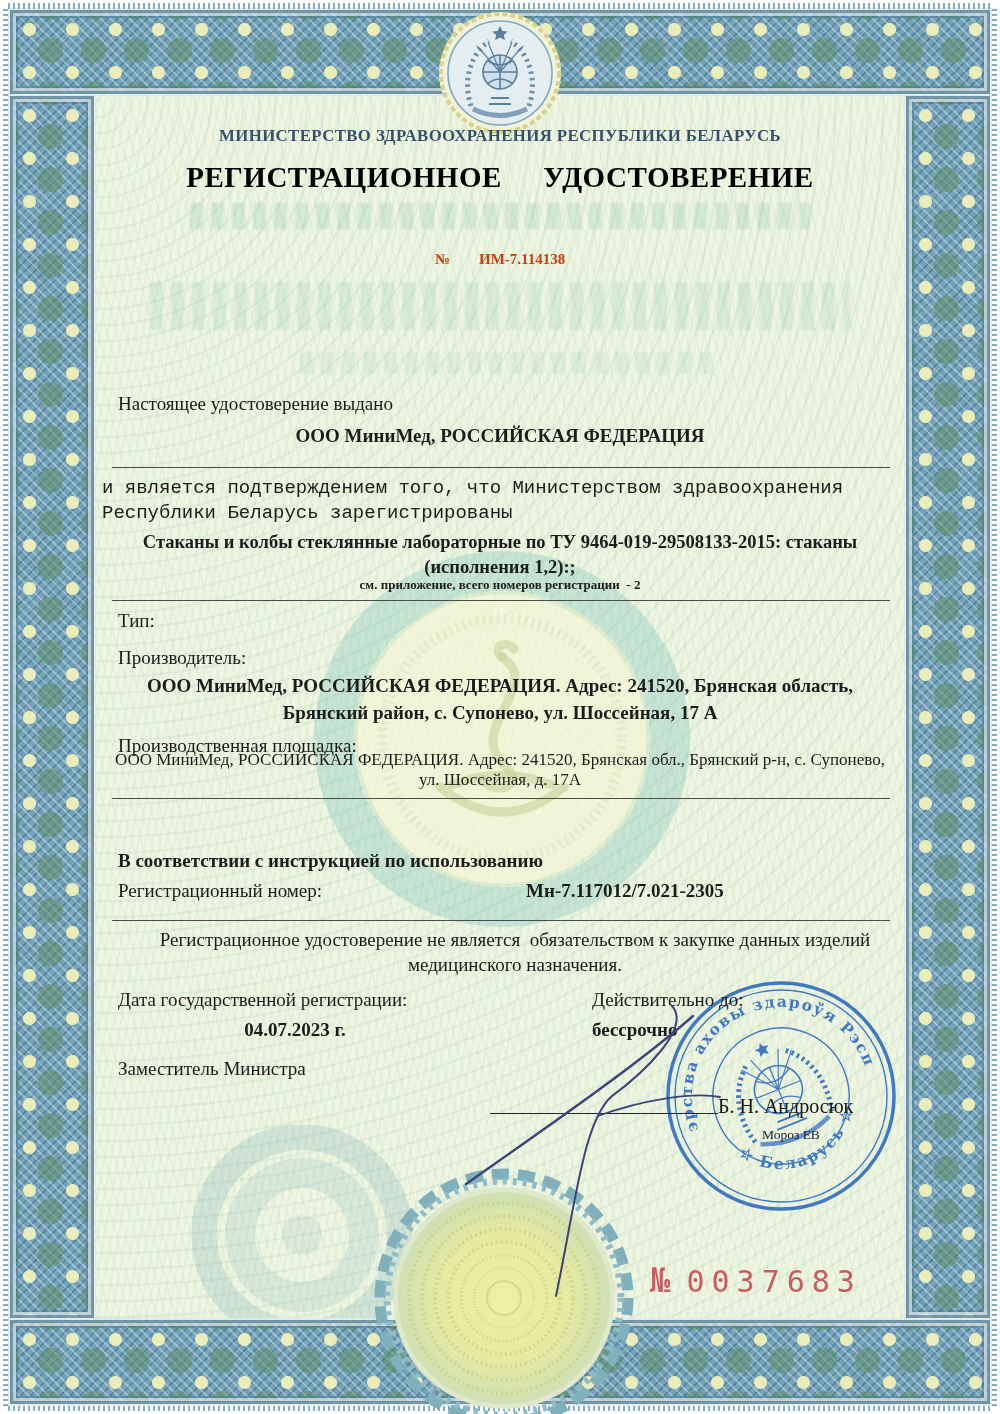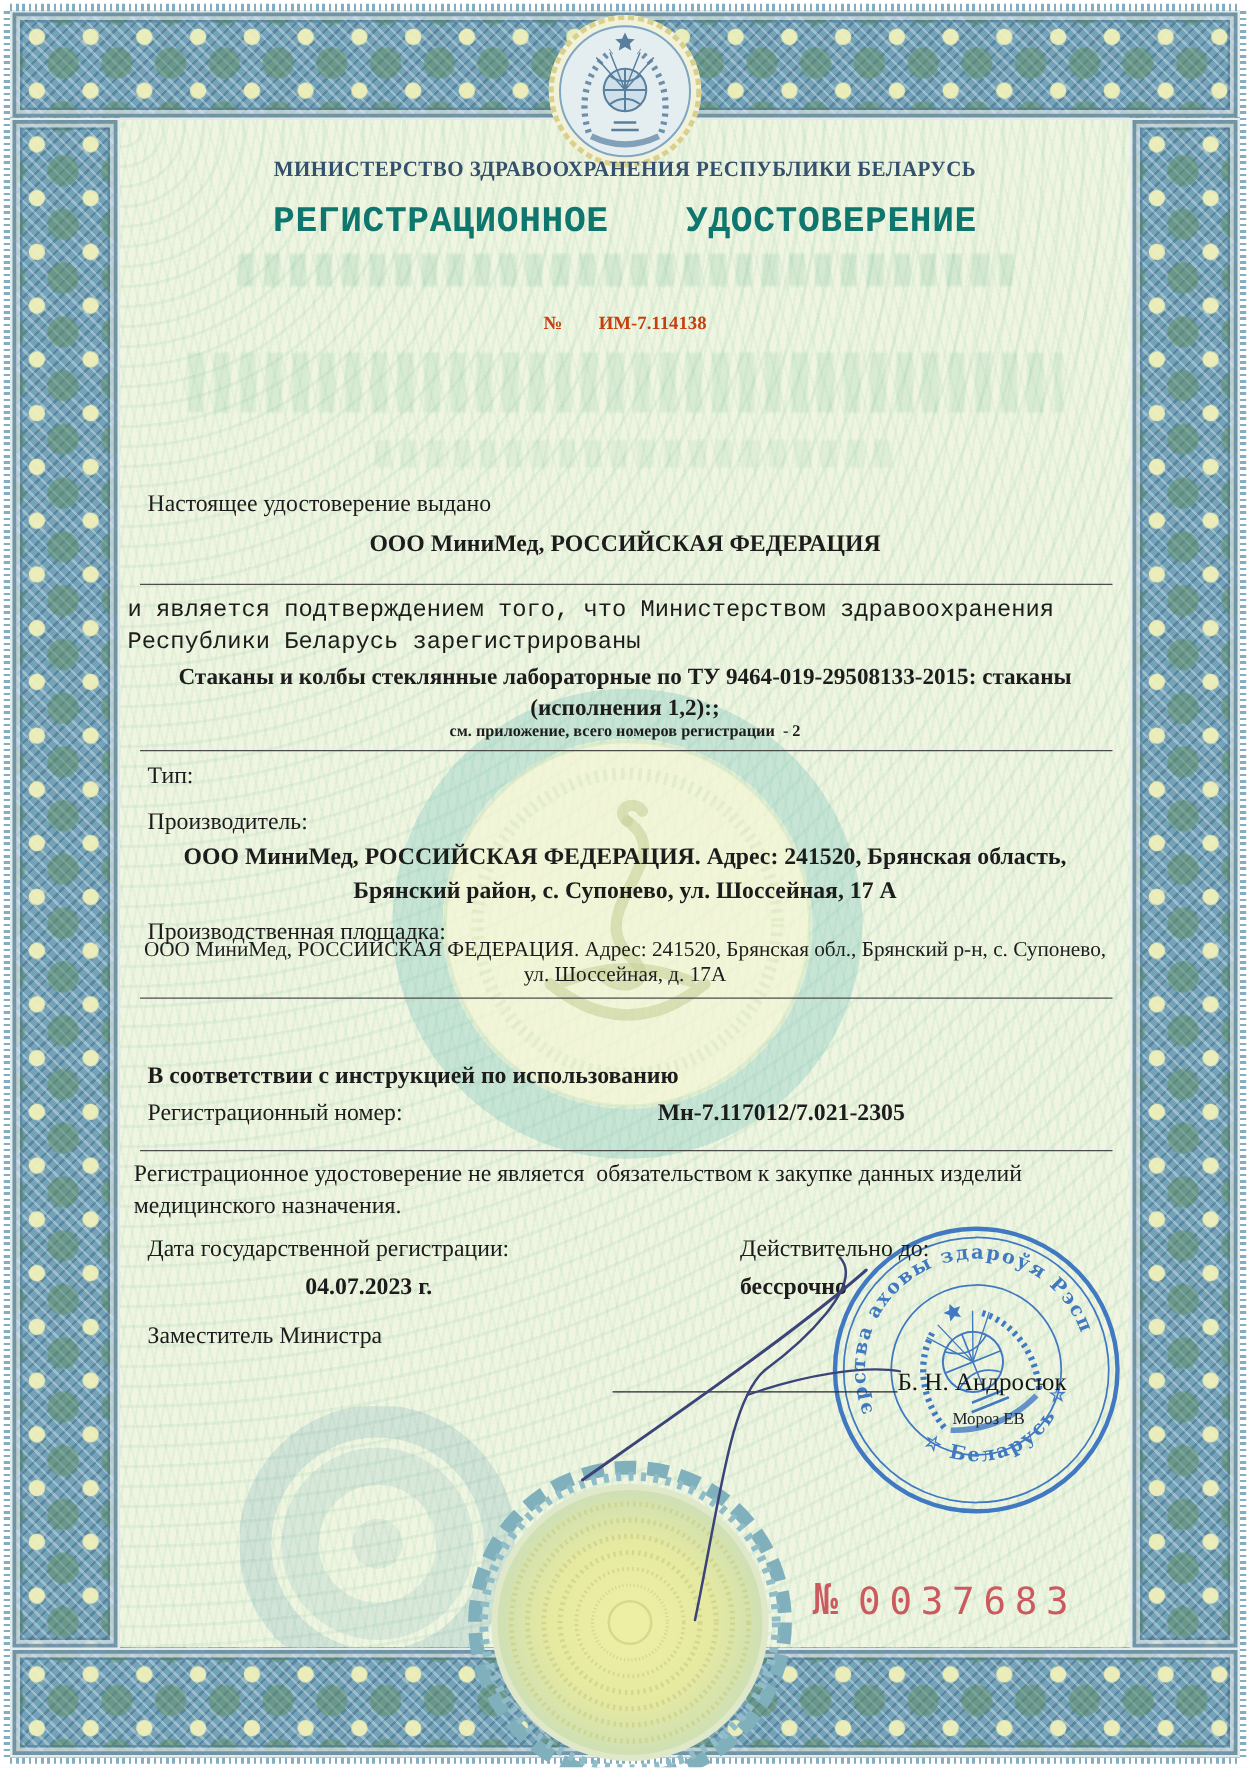--- a/index.html
+++ b/index.html
@@ -37,21 +37,21 @@
       repeating-linear-gradient(100deg, rgba(150,205,170,.12) 0 2px, transparent 2px 7px),
       repeating-linear-gradient(75deg, rgba(150,205,170,.10) 0 2px, transparent 2px 9px),
       repeating-radial-gradient(circle at 6px 8px, rgba(141,199,158,.14) 0 2px, transparent 3px 16px);}
   .ghost-row{position:absolute;z-index:2;filter:blur(1px);border-radius:3px;
       background:repeating-linear-gradient(90deg, rgba(110,185,150,.20) 0 13px, transparent 13px 21px);}
 
   
   .t{position:absolute;z-index:5;white-space:pre-wrap;line-height:1.3;}
   .center{left:115px;width:770px;text-align:center;}
   .ministry{top:124px;font-size:17.5px;font-weight:600;color:#34506c;letter-spacing:.4px;transform:scaleX(.96);}
-  .title{top:159px;font-size:29px;font-weight:700;color:#0f766e;letter-spacing:.5px;word-spacing:13px;font-family:Liberation Mono, monospace;}
+  .title{top:159px;font-size:29px;font-weight:700;color:#000000;letter-spacing:.5px;word-spacing:13px;}
   .docnum{top:250px;font-size:15px;font-weight:700;color:#c2410c;word-spacing:6px;}
   .lbl{font-size:19px;}
   .bold{font-weight:700;}
   .small{font-size:17px;}
   .divider{position:absolute;z-index:4;left:112px;width:778px;border-top:1.6px solid #4c4c4c;}
 
   .sig-line{position:absolute;z-index:5;left:490px;top:1113px;width:228px;border-top:1.7px solid #26262e;}
   .serial{position:absolute;z-index:6;left:650px;top:1260px;color:#c94a52;opacity:.9;
           font-family:"DejaVu Sans Mono",monospace;}
   .serial .pre{font-size:34px;letter-spacing:2px;}
@@ -141,21 +141,21 @@
   <div class="t center small" style="top:749px;">ООО МиниМед, РОССИЙСКАЯ ФЕДЕРАЦИЯ. Адрес: 241520, Брянская обл., Брянский р-н, с. Супонево,</div>
   <div class="t center small" style="top:769px;">ул. Шоссейная, д. 17А</div>
   <div class="divider" style="top:798px;"></div>
 
   <div class="t lbl bold" style="left:118px;top:849px;">В соответствии с инструкцией по использованию</div>
 
   <div class="t lbl" style="left:118px;top:879px;">Регистрационный номер:</div>
   <div class="t lbl bold" style="left:350px;top:879px;width:550px;text-align:center;">Мн-7.117012/7.021-2305</div>
   <div class="divider" style="top:920px;"></div>
 
-  <div class="t lbl" style="left:107px;top:928px;width:780px;">Регистрационное удостоверение не является  обязательством к закупке данных изделий медицинского назначения.</div>
+  <div class="t lbl" style="left:125px;top:928px;width:780px;text-align:center;">Регистрационное удостоверение не является  обязательством к закупке данных изделий медицинского назначения.</div>
 
   <div class="t lbl" style="left:118px;top:988px;">Дата государственной регистрации:</div>
   <div class="t lbl" style="left:592px;top:988px;">Действительно до:</div>
   <div class="t lbl bold" style="left:130px;top:1018px;width:330px;text-align:center;">04.07.2023 г.</div>
   <div class="t lbl bold" style="left:592px;top:1018px;">бессрочно</div>
 
   <div class="t lbl" style="left:118px;top:1057px;">Заместитель Министра</div>
   <div class="sig-line"></div>
   <div class="t signer-name">Б. Н. Андросюк</div>
   <div class="t signer-note">Мороз ЕВ</div>

